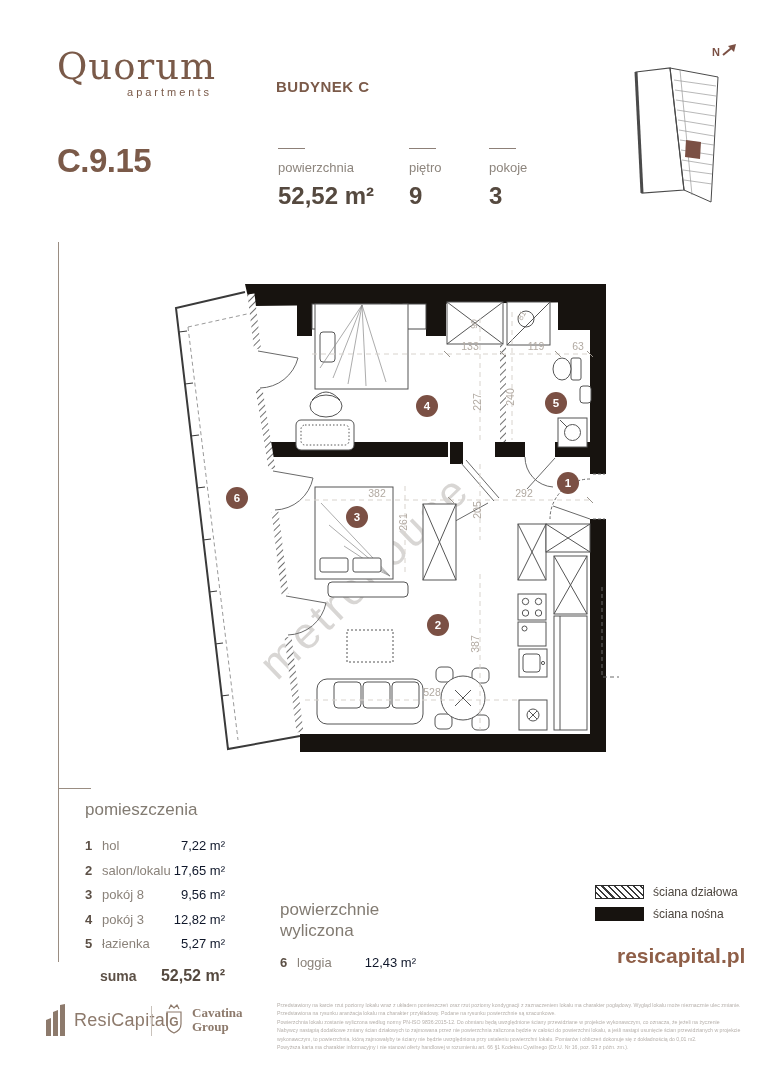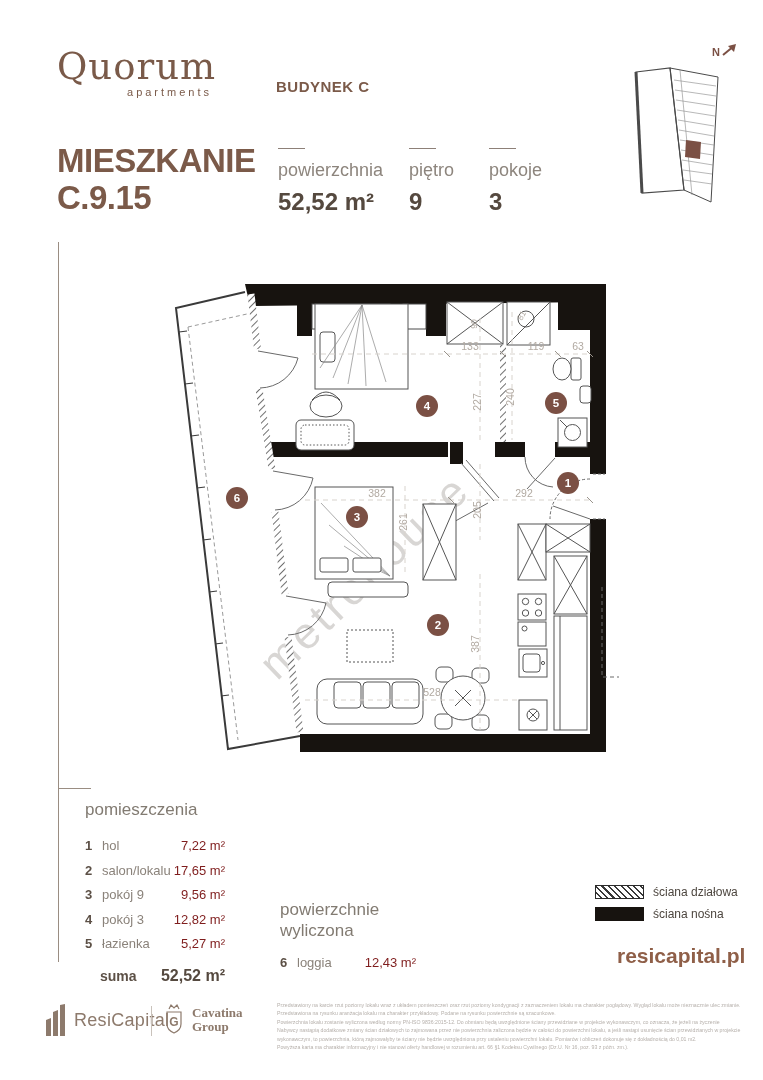--- a/index.html
+++ b/index.html
@@ -7,35 +7,35 @@
   .page{position:relative;width:763px;height:1080px;background:#fff;overflow:hidden;}
 
   
   .logo{position:absolute;left:57px;top:48px;color:#7a5a49;}
   .logo .word{font-family:"DejaVu Serif",serif;font-size:37px;line-height:38px;letter-spacing:1px;}
   .logo .sub{font-size:11px;letter-spacing:3px;text-align:right;margin-top:0px;padding-right:4px;color:#7a5a49;}
   .building{position:absolute;left:276px;top:78px;font-size:15px;font-weight:bold;letter-spacing:.5px;color:#7b5a49;}
   .title{position:absolute;left:57px;top:142px;color:#7b5a49;font-weight:bold;font-size:33px;line-height:37px;letter-spacing:-.5px;}
   .stat{position:absolute;top:148px;}
   .stat .rule{width:27px;height:0;border-top:1.5px solid #8d8078;margin-bottom:11px;}
-  .stat .lab{font-size:18px;color:#8d857d;margin-bottom:7px;}
+  .stat .lab{font-size:13px;color:#8d857d;margin-bottom:7px;}
   .stat .val{font-size:24px;font-weight:bold;color:#55493f;}
   .stat.s1{left:278px}.stat.s2{left:409px}.stat.s3{left:489px}
 
   
   .vline{position:absolute;left:58px;top:242px;width:1px;height:720px;background:#9a8d82;}
   .vtick{position:absolute;left:58px;top:788px;width:33px;height:1px;background:#9a8d82;}
 
   
   .rooms{position:absolute;left:85px;top:800px;width:140px;}
   .rooms .head{font-size:17px;color:#827b72;margin-bottom:18px;}
   .rrow{display:flex;align-items:baseline;font-size:13px;margin-bottom:9.5px;}
   .rrow .no{width:17px;font-weight:bold;color:#5c5046;}
   .rrow .nm{flex:1;color:#8a827a;}
-  .rrow .ar{color:#7f1d1d;text-align:center;}
+  .rrow .ar{color:#0f172a;text-align:center;}
   .sumrow{display:flex;align-items:baseline;margin-top:16px;margin-left:15px;}
   .sumrow .nm{flex:1;font-size:14px;font-weight:bold;color:#5c5046;}
   .sumrow .ar{font-size:16px;font-weight:bold;color:#55493f;}
 
   .addl{position:absolute;left:280px;top:899px;width:136px;}
   .addl .head{font-size:17px;line-height:21px;color:#827b72;margin-bottom:14px;}
 
   
   .legend{position:absolute;left:595px;top:885px;}
   .lrow{display:flex;align-items:center;margin-bottom:8px;}
@@ -61,21 +61,20 @@
 <div class="page">
 
   <div class="logo">
     <div class="word">Quorum</div>
     <div class="sub">apartments</div>
   </div>
 
   <div class="building">BUDYNEK C</div>
 
   <div class="title">
-    <div>MIESZKANIE</div>
     <div>C.9.15</div>
   </div>
 
   <div class="stat s1">
     <div class="rule"></div>
     <div class="lab">powierzchnia</div>
     <div class="val">52,52 m²</div>
   </div>
   <div class="stat s2">
     <div class="rule"></div>
@@ -374,21 +373,21 @@
       <span class="nm">hol</span>
       <span class="ar">7,22 m²</span>
     </div>
     <div class="rrow">
       <span class="no">2</span>
       <span class="nm">salon/lokalu</span>
       <span class="ar">17,65 m²</span>
     </div>
     <div class="rrow">
       <span class="no">3</span>
-      <span class="nm">pokój 9</span>
+      <span class="nm">pokój 8</span>
       <span class="ar">9,56 m²</span>
     </div>
     <div class="rrow">
       <span class="no">4</span>
       <span class="nm">pokój 3</span>
       <span class="ar">12,82 m²</span>
     </div>
     <div class="rrow">
       <span class="no">5</span>
       <span class="nm">łazienka</span>

